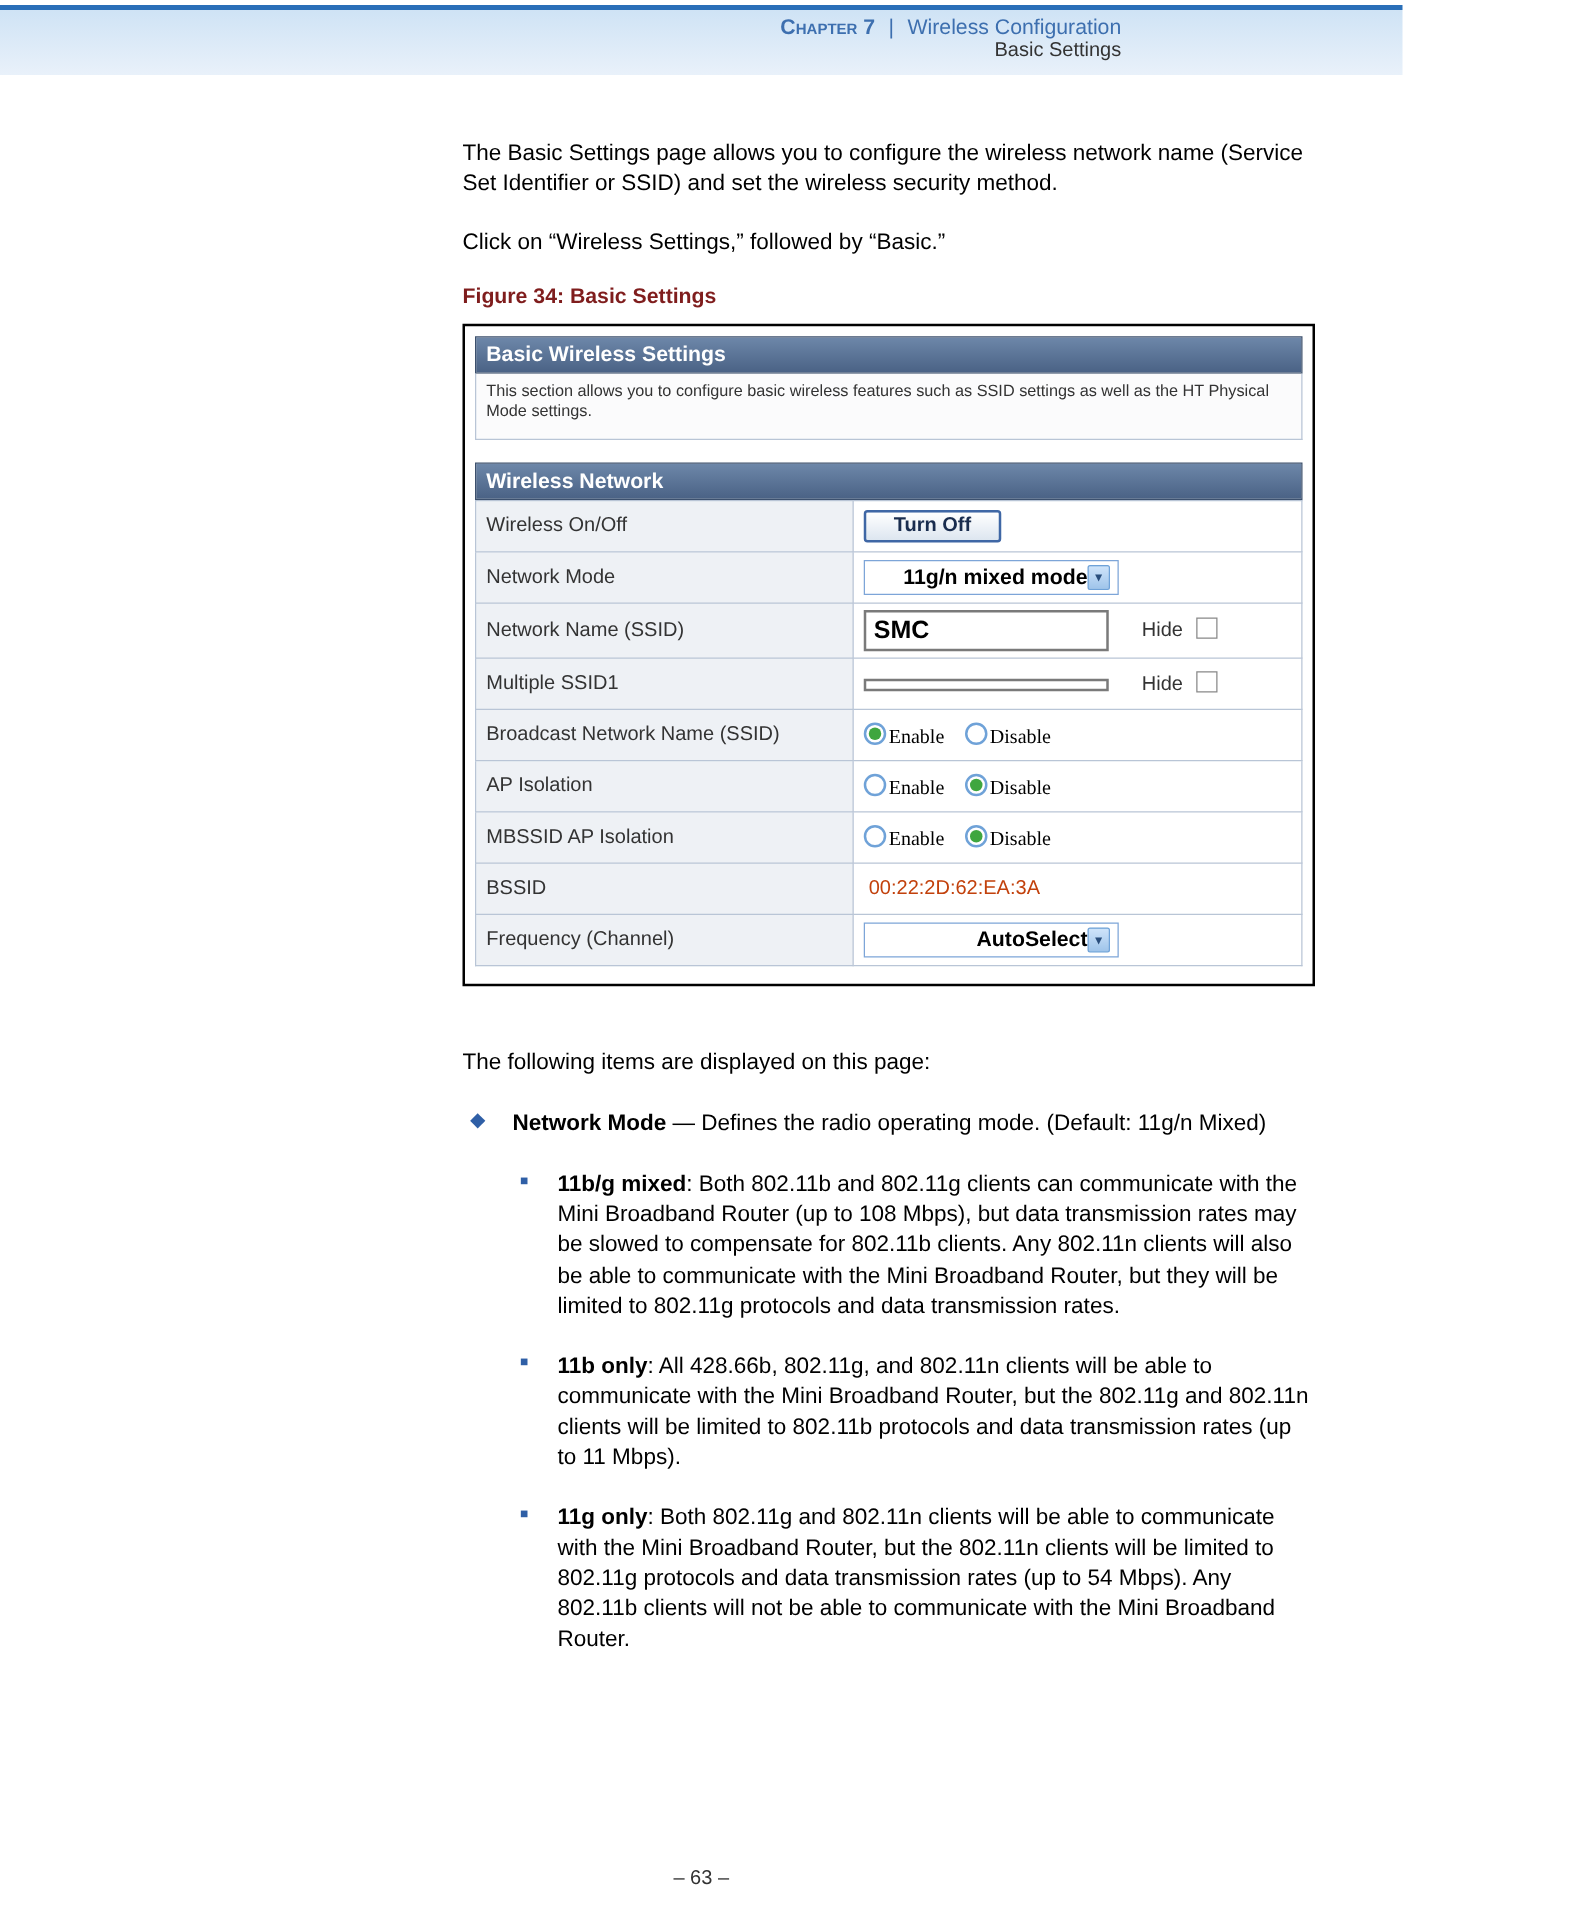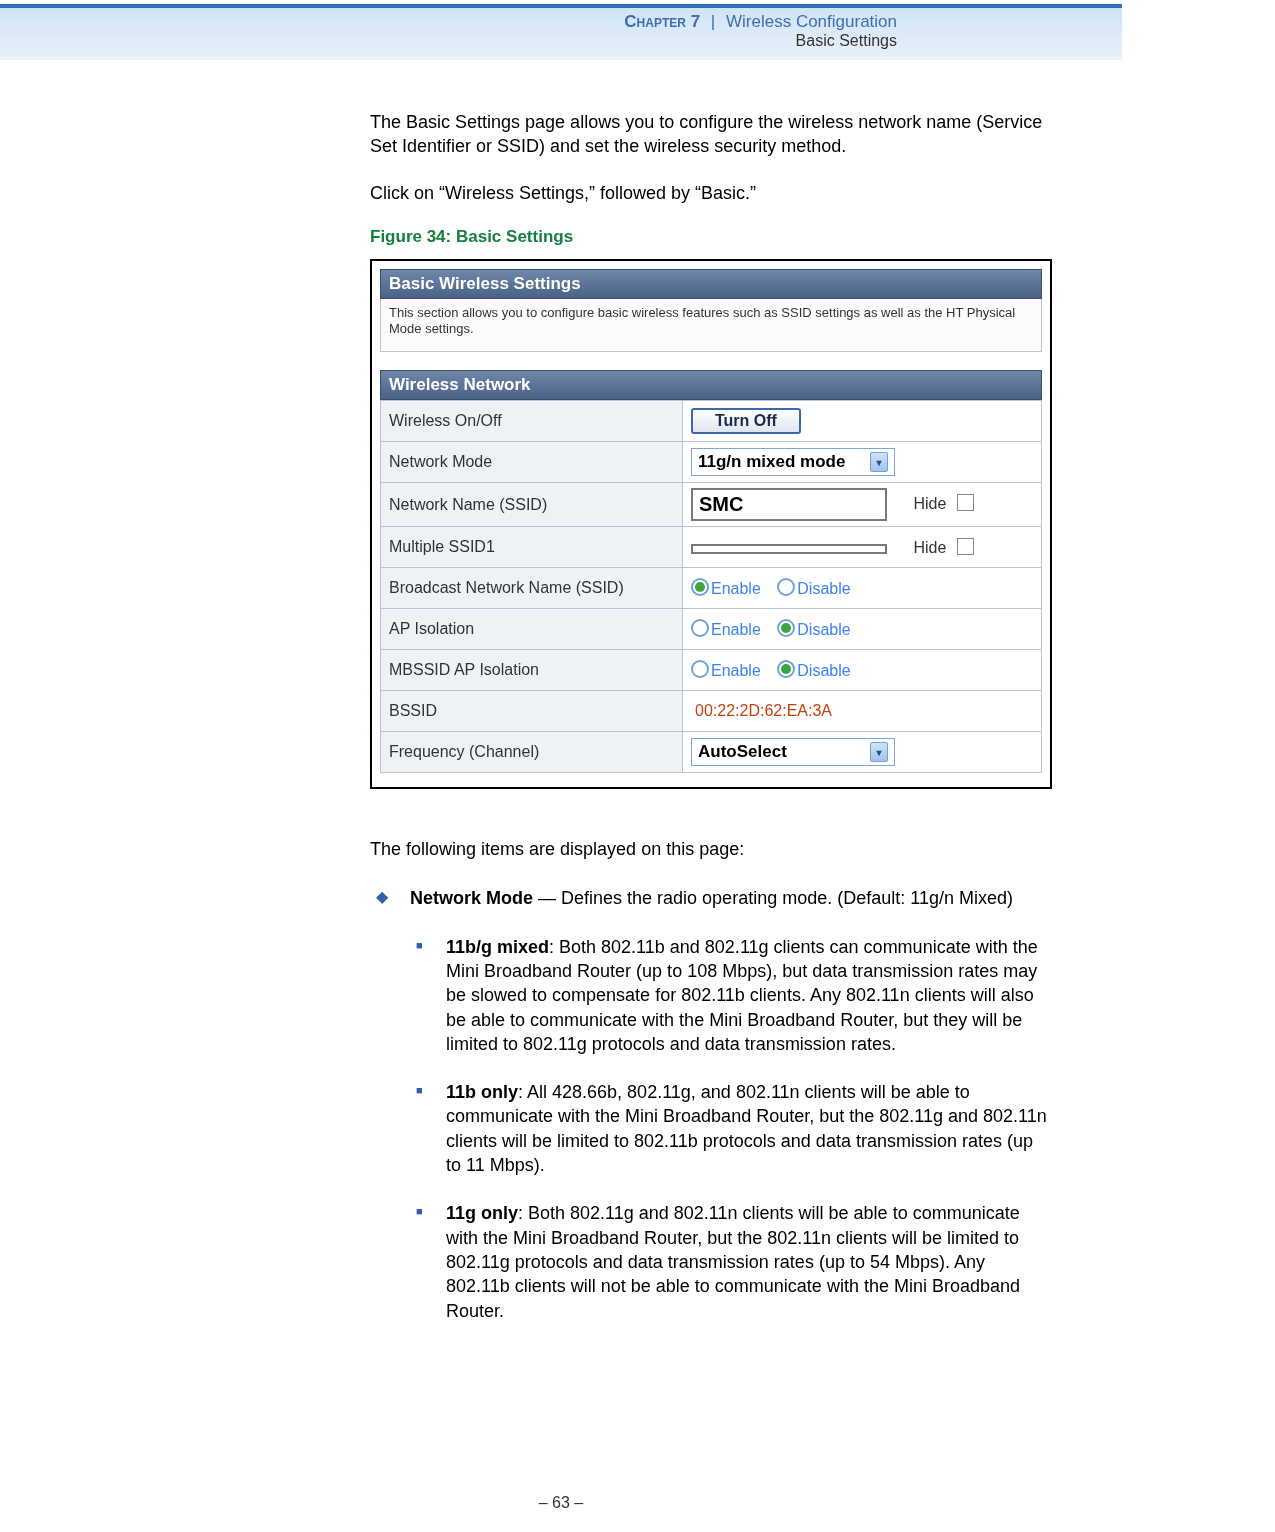--- a/index.html
+++ b/index.html
@@ -51,21 +51,21 @@
     top: 110px;
     left: 370px;
     width: 682px;
   }
   .para {
     font-size: 18px;
     line-height: 1.35;
     margin: 0 0 22px 0;
   }
   .fig-caption {
-    color: #15803d;
+    color: #7f1d1d;
     font-weight: bold;
     font-size: 17px;
     margin: 6px 0 12px 0;
   }
   
   .figure {
     border: 2px solid #000;
     background: #fff;
     padding: 8px 8px 14px 8px;
     margin-bottom: 50px;
@@ -135,21 +135,21 @@
   }
   .ss-select {
     border: 1px solid #7da5d8;
     background: #fff;
     font-weight: bold;
     font-family: Arial, sans-serif;
     font-size: 17px;
     padding: 3px 6px;
     width: 190px;
     display: inline-flex;
-    justify-content: space-between;
+    justify-content: flex-end;
     align-items: center;
     vertical-align: middle;
   }
   .dd-arrow {
     width: 16px;
     height: 18px;
     background: linear-gradient(to bottom, #cfe4fa, #9fc4ea);
     border: 1px solid #6fa2d8;
     display: inline-flex;
     align-items: center;
@@ -186,23 +186,23 @@
   }
   .radio.sel::after {
     content: "";
     position: absolute;
     top: 2px; left: 2px; right: 2px; bottom: 2px;
     background: #3fa63f;
     border-radius: 50%;
   }
   .radio-group span.opt {
     margin-right: 12px;
-    font-family: Liberation Sans, sans-serif;
-    font-size: 16px;
-    color: #3b82f6;
+    font-family: Liberation Serif, serif;
+    font-size: 16px;
+    color: #000000;
   }
   .val-text {
     font-family: Arial, sans-serif;
     font-size: 16px;
     color: #c2410c;
     padding-left: 4px;
   }
   
   .items-intro {
     font-size: 18px;

